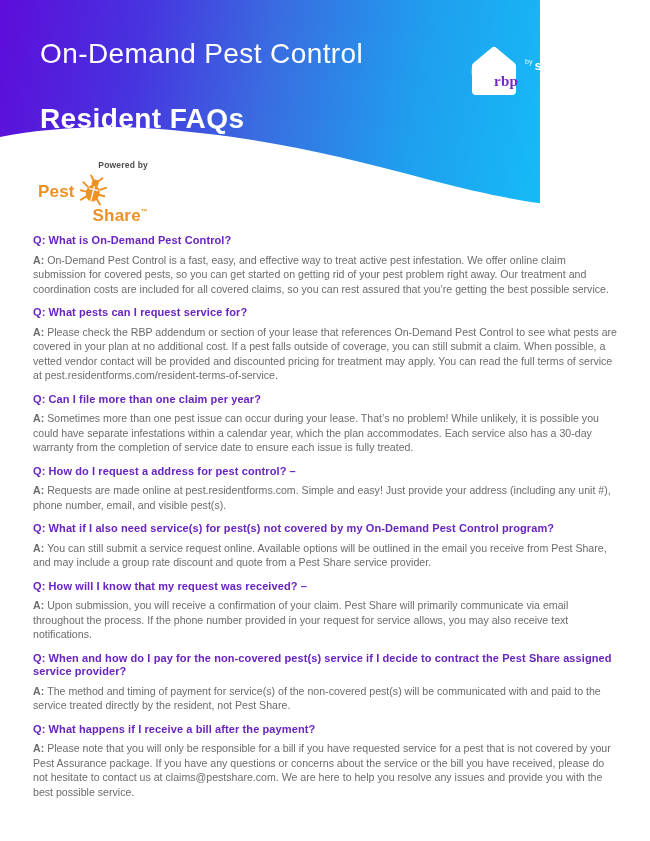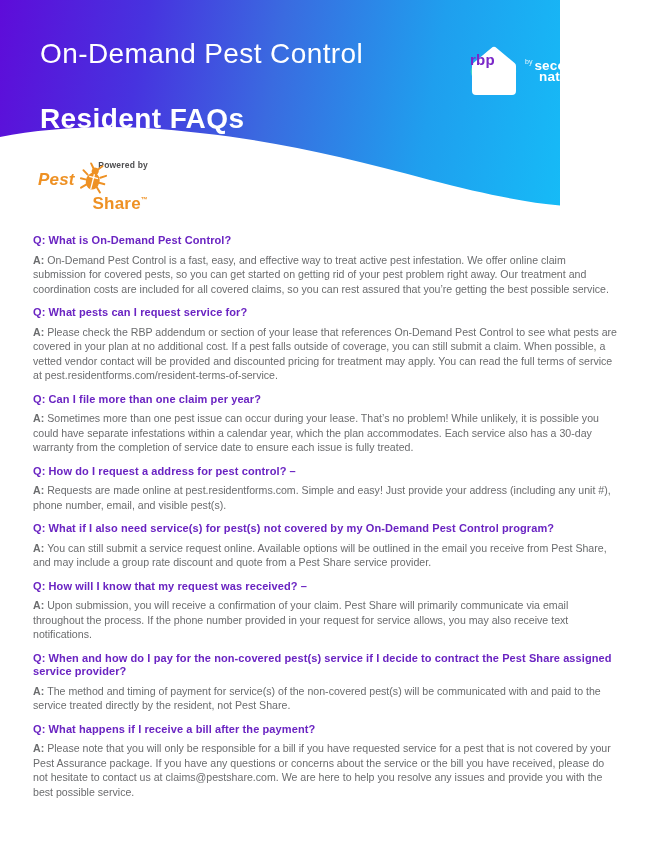--- a/index.html
+++ b/index.html
@@ -8,49 +8,48 @@
     font-family:"Liberation Sans", sans-serif;
     -webkit-font-smoothing:antialiased;
   }
   .page{position:relative;width:650px;height:841px;background:#ffffff;}
 
   
   .hero{
     position:relative;width:540px;height:215px;
     background:linear-gradient(100deg,#5e0cd9 0%,#4733df 25%,#3a6be0 48%,#1f9fee 75%,#16bbf7 100%);
     overflow:hidden;
-    padding-left:20px;
   }
   .hero-titles{position:absolute;left:40px;top:38px;color:#ffffff;}
   .hero-title-1{font-size:28px;font-weight:400;letter-spacing:.4px;line-height:32px;}
   .hero-title-2{font-size:28px;font-weight:700;letter-spacing:.4px;line-height:33px;margin-top:32px;}
 
   .wave{position:absolute;left:0;bottom:0;width:650px;height:90px;display:block;}
 
   
   .brand{position:absolute;left:470px;top:44px;display:flex;align-items:flex-start;}
   .rbp-badge{position:relative;width:48px;height:54px;}
   .rbp-diamond{
     position:absolute;left:5px;top:9px;width:37px;height:37px;
     background:#3ed0cc;border-radius:8px;transform:rotate(45deg);
   }
   .rbp-house{position:absolute;left:0;top:0;width:48px;height:54px;}
   .rbp-label{
-    position:absolute;left:0;top:7px;width:48px;text-align:left;
-    color:#7a27c8;font-weight:700;font-size:15px;letter-spacing:.2px;
+    position:absolute;left:0;top:29px;width:48px;text-align:right;
+    color:#7a27c8;font-weight:700;font-size:15px;letter-spacing:.2px;font-family:Liberation Serif, serif;
   }
   .sn-block{margin-left:7px;margin-top:12px;color:#ffffff;line-height:11px;}
   .sn-by{font-size:7px;font-weight:400;vertical-align:6px;margin-right:2px;opacity:.9;}
   .sn-word{font-size:13.5px;font-weight:700;letter-spacing:.2px;}
   .sn-line2{margin-left:14px;margin-top:0px;}
 
   
   .powered{position:absolute;left:38px;top:160px;width:110px;text-align:right;}
   .powered-label{font-size:8.5px;color:#4d4d4f;font-weight:600;letter-spacing:.2px;margin-left:1px;}
-  .ps-row{display:flex;align-items:flex-start;margin-top:0;font-style:italic;}
+  .ps-row{display:flex;align-items:flex-start;margin-top:12px;}
   .ps-word1{font-size:17px;font-weight:800;color:#ee9124;letter-spacing:.2px;}
   .ps-bug{margin-left:5px;margin-top:-7px;transform:rotate(14deg);}
   .ps-word2{font-size:17px;font-weight:800;color:#ee9124;letter-spacing:.2px;margin-left:14px;margin-top:-3px;}
   .ps-tm{font-size:7px;vertical-align:7px;font-weight:700;}
 
   
   .faq{padding:19px 33px 0 33px;}
   .faq-item{margin:0;}
   .q{
     margin:0 0 5px 0;font-size:11px;font-weight:700;color:#6a24c2;

